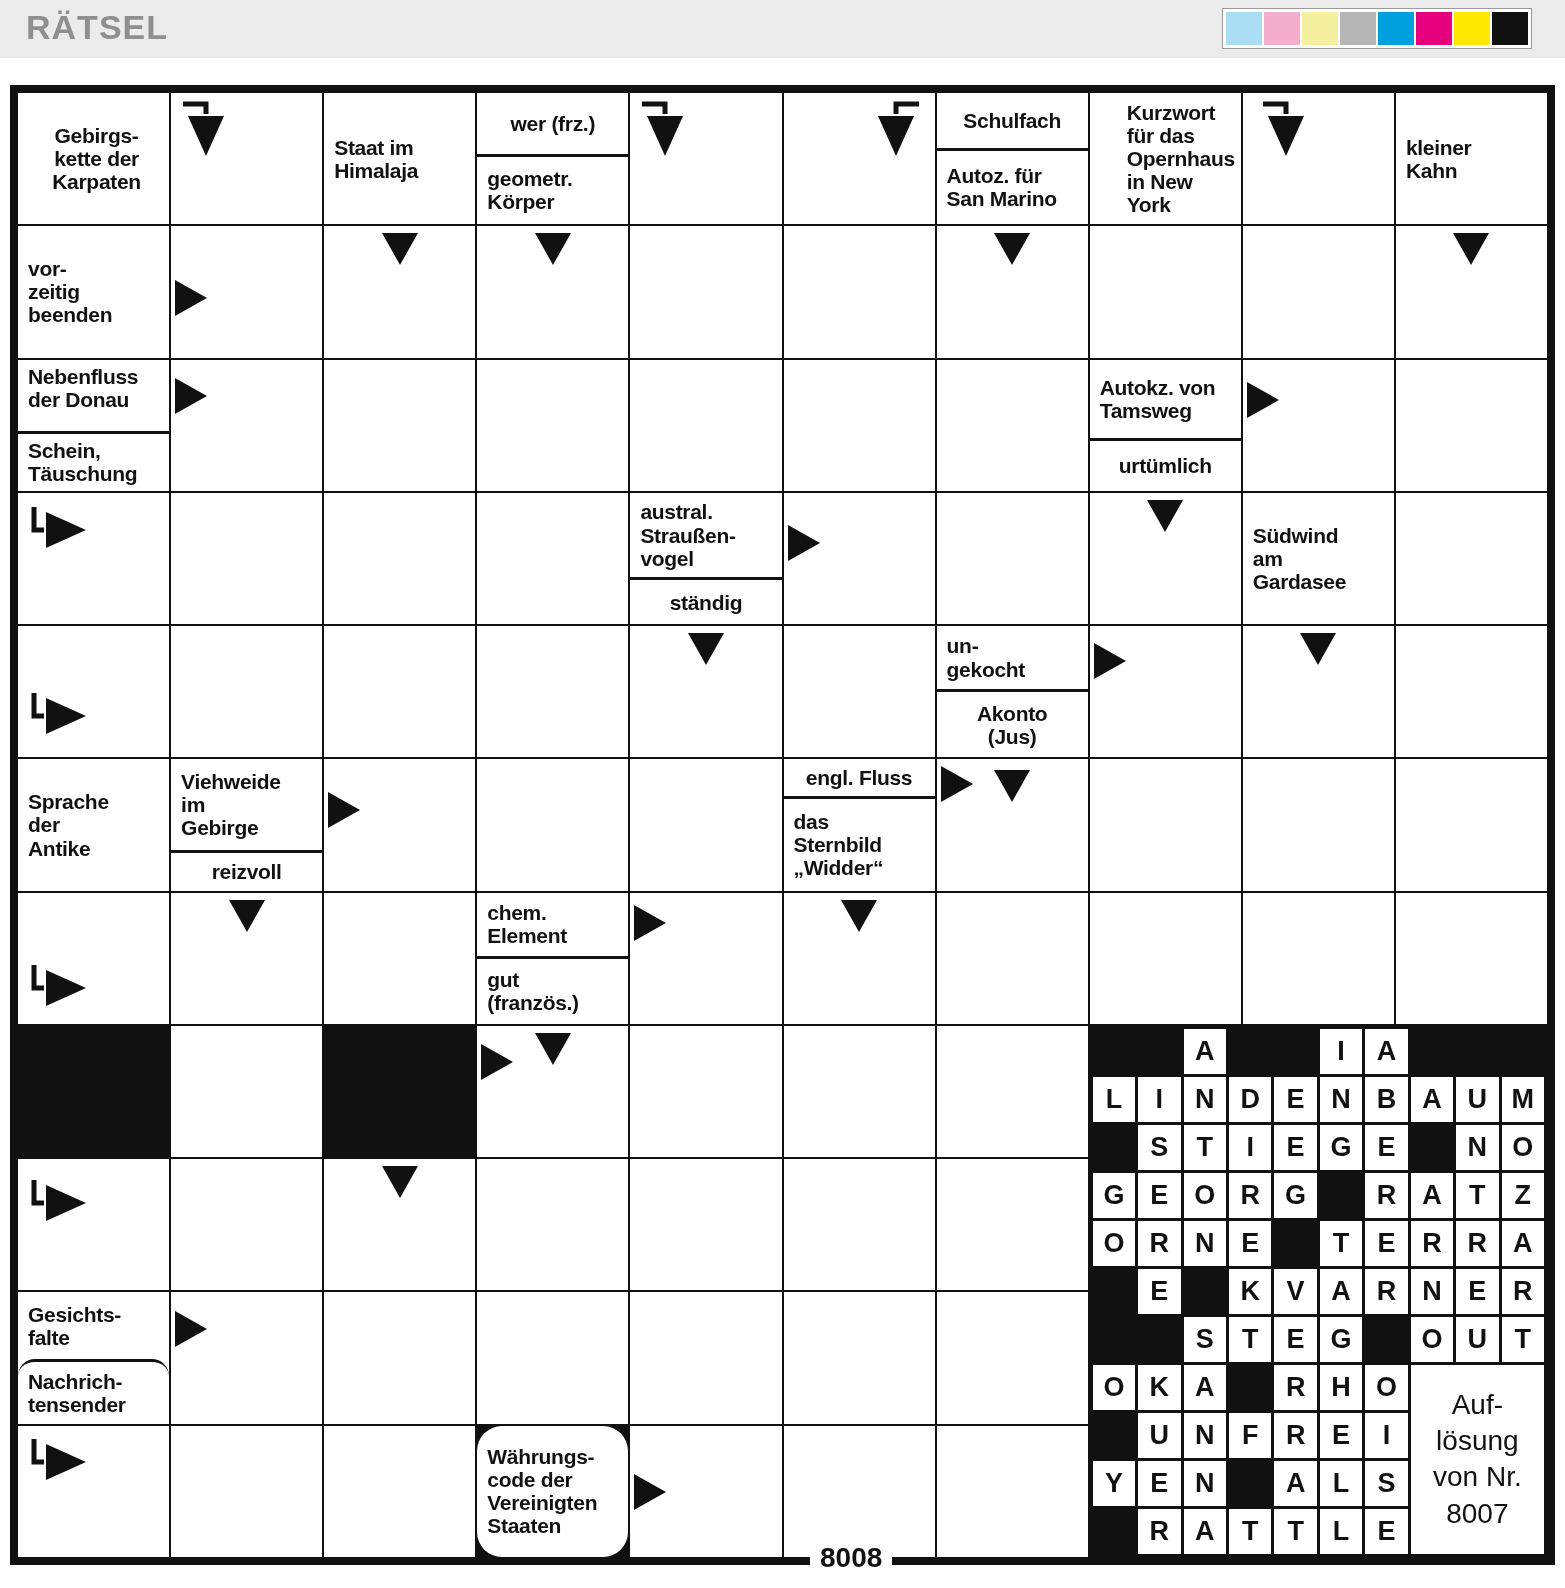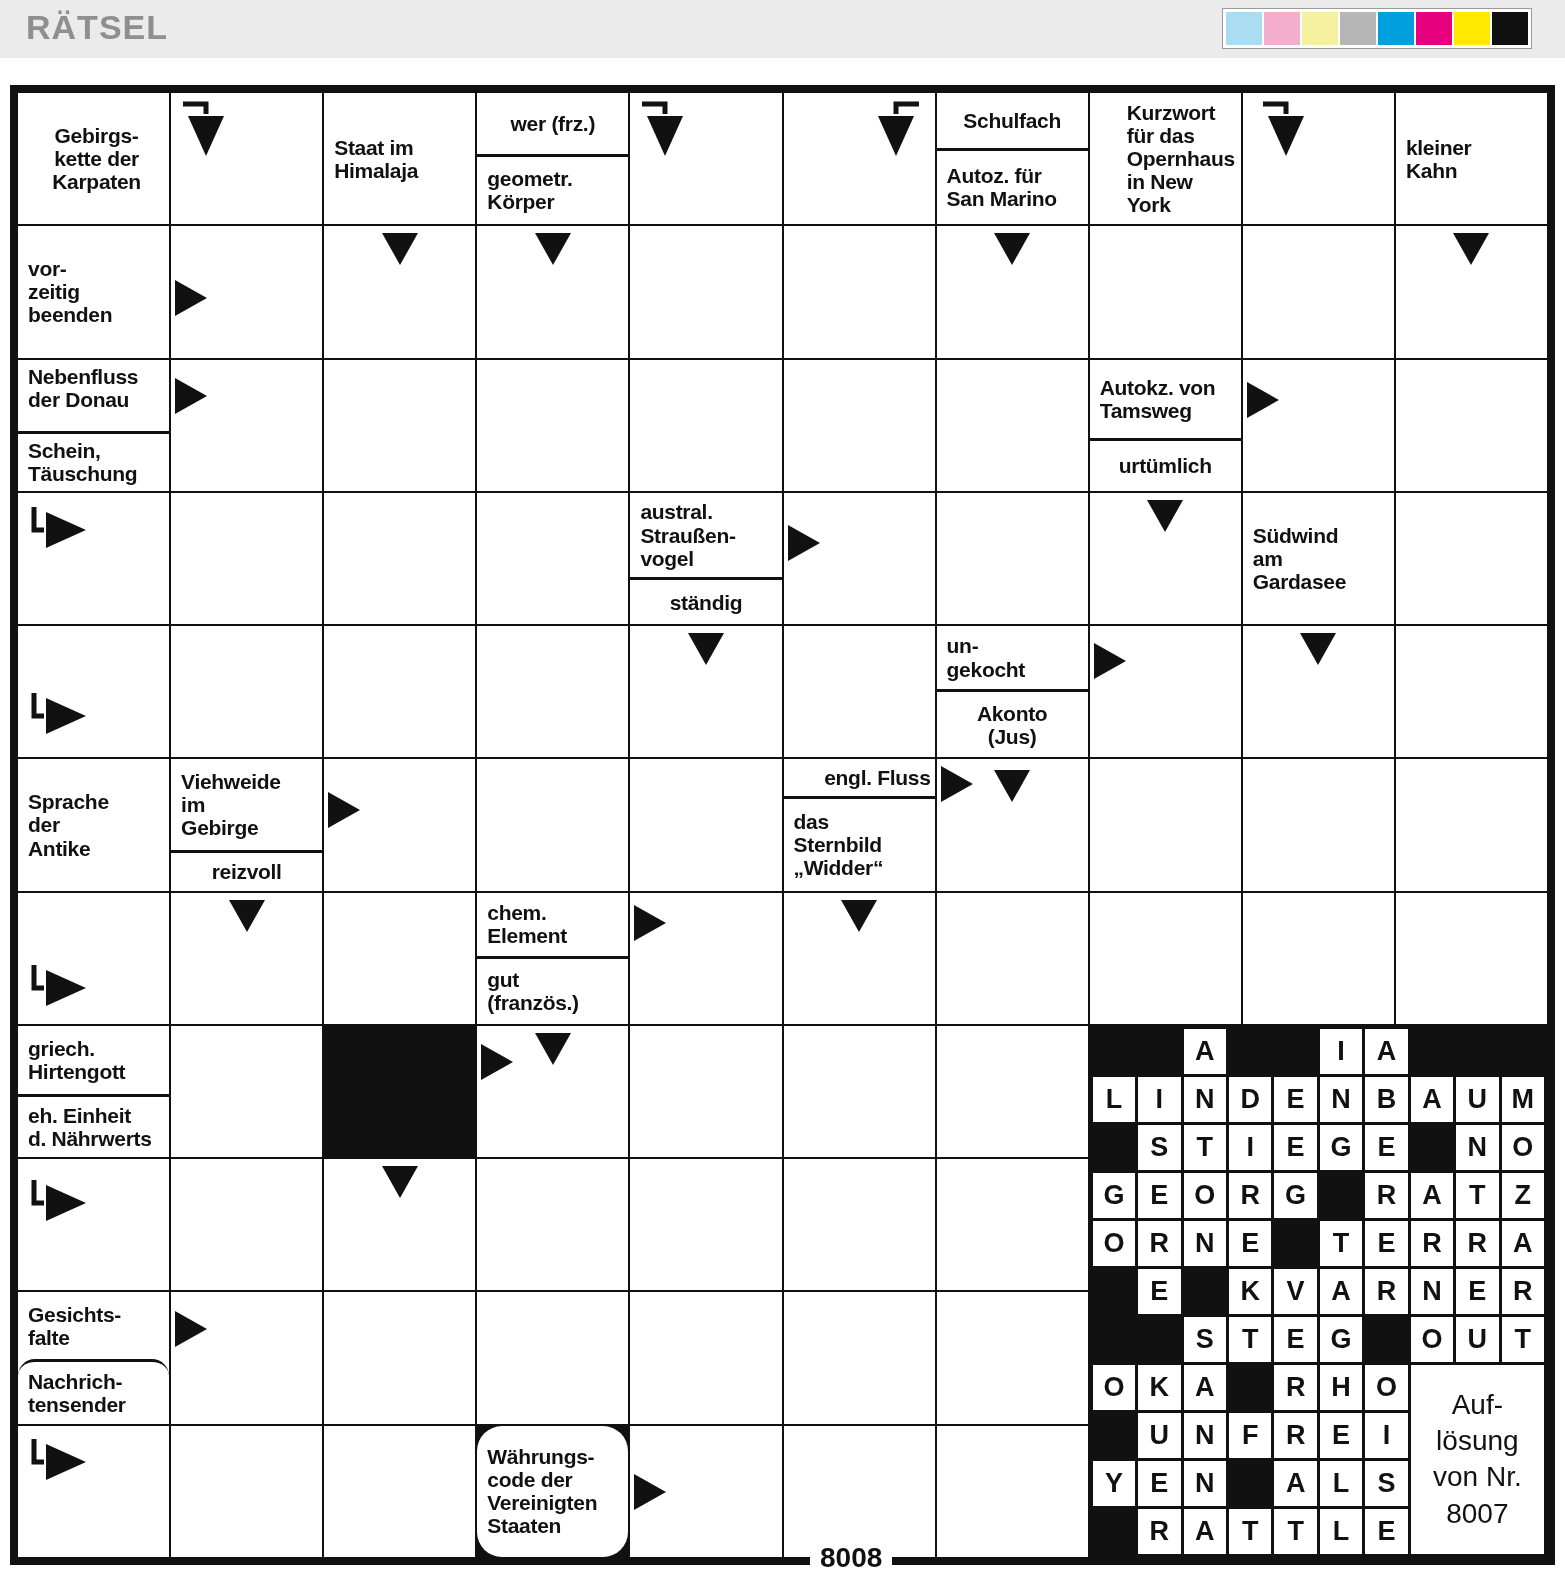--- a/index.html
+++ b/index.html
@@ -460,21 +460,21 @@
       <div class="cell" style="grid-area: 6 / 3;">
         <div class="arrow" style="left: 3px; top: 24%;">
           <svg width="34" height="38" viewBox="0 0 34 38">
             <polygon points="1,1 1,37 33,19" fill="#111"></polygon>
           </svg>
         </div>
       </div>
       <div class="cell" style="grid-area: 6 / 4;"></div>
       <div class="cell" style="grid-area: 6 / 5;"></div>
       <div class="cell cluecell" style="grid-area: 6 / 6;">
-        <div class="half center" style="flex-grow: 0.27; flex-basis: 0px; align-items: flex-end;">
+        <div class="half center" style="flex-grow: 0.27; flex-basis: 0px;">
           <div>engl. Fluss</div>
         </div>
         <div class="half bh" style="flex-grow: 0.73; flex-basis: 0px;">
           <div>das</div>
           <div>Sternbild</div>
           <div>„Widder“</div>
         </div>
       </div>
       <div class="cell" style="grid-area: 6 / 7;">
         <div class="arrow" style="left: 3px; top: 4%;">
@@ -528,30 +528,20 @@
         <div class="arrow" style="left: 50%; transform: translateX(-50%); top: 6px;">
           <svg width="38" height="34" viewBox="0 0 38 34">
             <polygon points="1,1 37,1 19,33" fill="#111"></polygon>
           </svg>
         </div>
       </div>
       <div class="cell" style="grid-area: 7 / 7;"></div>
       <div class="cell" style="grid-area: 7 / 8;"></div>
       <div class="cell" style="grid-area: 7 / 9;"></div>
       <div class="cell" style="grid-area: 7 / 10;"></div>
-      <div class="cell cluecell" style="grid-area: 8 / 1;">
-        <div class="half" style="flex-grow: 0.53; flex-basis: 0px;">
-          <div>griech.</div>
-          <div>Hirtengott</div>
-        </div>
-        <div class="half bh" style="flex-grow: 0.47; flex-basis: 0px;">
-          <div>eh. Einheit</div>
-          <div>d. Nährwerts</div>
-        </div>
-      </div>
       <div class="cell" style="grid-area: 8 / 2;"></div>
       <div class="cell" style="grid-area: 8 / 4;">
         <div class="arrow" style="left: 50%; transform: translateX(-50%); top: 6px;">
           <svg width="38" height="34" viewBox="0 0 38 34">
             <polygon points="1,1 37,1 19,33" fill="#111"></polygon>
           </svg>
         </div>
         <div class="arrow" style="left: 3px; top: 13%;">
           <svg width="34" height="38" viewBox="0 0 34 38">
             <polygon points="1,1 1,37 33,19" fill="#111"></polygon>

